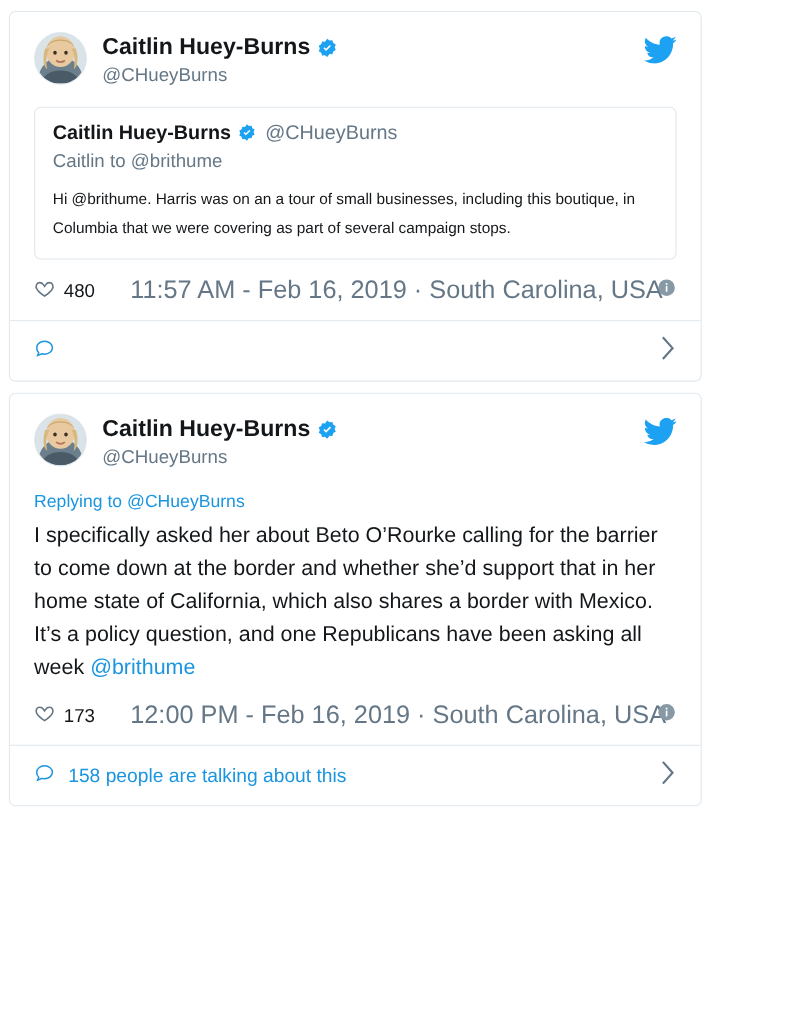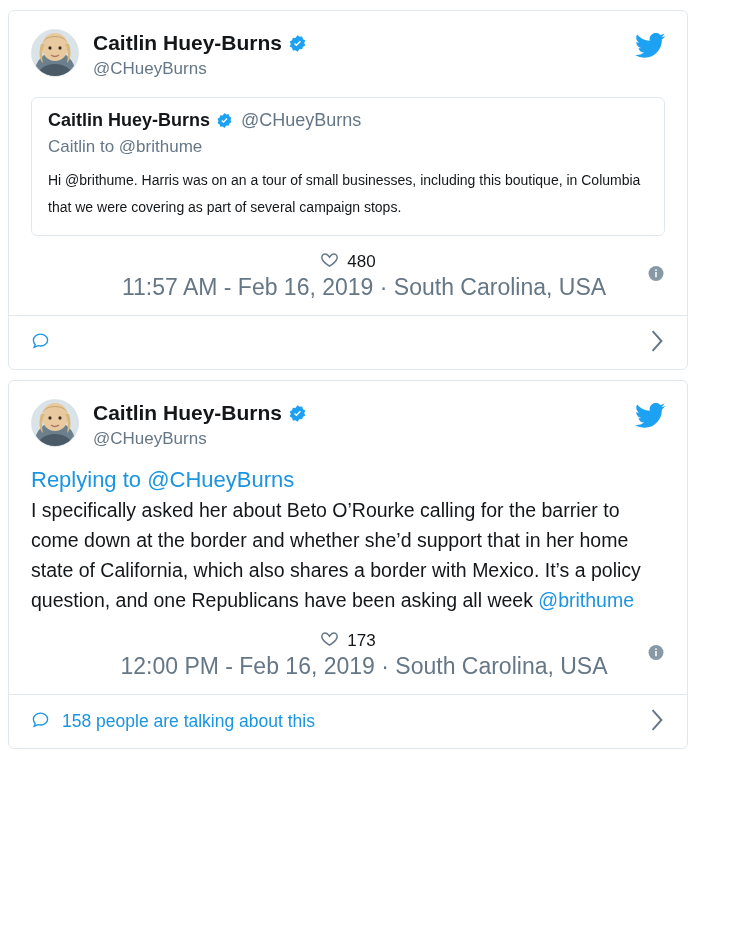--- a/index.html
+++ b/index.html
@@ -19,21 +19,21 @@
     background: #ffffff;
     padding: 0;
     box-sizing: border-box;
   }
   .tweet-card {
     border: 1px solid #e1e8ed;
     border-radius: 6px;
     background: #ffffff;
     margin: 10px 8px 10px 8px;
     box-sizing: border-box;
-    width: 680px;
+    width: 630px;
   }
   .tweet-body {
     padding: 18px 22px 0 22px;
   }
   .tweet-header {
     display: flex;
     align-items: flex-start;
     position: relative;
   }
   .avatar {
@@ -85,21 +85,21 @@
     line-height: 30px;
     color: #14171a;
     margin: 14px 0 0 0;
     word-wrap: break-word;
   }
   .mention, .link {
     color: #1b95e0;
     text-decoration: none;
   }
   .reply-to {
-    font-size: 22px;
+    font-size: 16px;
     color: #1b95e0;
     line-height: 30px;
     margin-top: 14px;
   }
   .quote-box {
     border: 1px solid #e1e8ed;
     border-radius: 6px;
     margin: 16px 0 0 0;
     padding: 12px 16px 14px 16px;
     box-sizing: border-box;
@@ -125,26 +125,25 @@
     margin-top: 6px;
   }
   .quote-text {
     font-size: 14px;
     line-height: 27px;
     color: #14171a;
     margin-top: 10px;
   }
   .meta-row {
     display: flex;
-    align-items: center;
+    align-items: flex-end;
     padding: 14px 22px 14px 22px;
     font-size: 17px;
     color: #657786;
     position: relative;
-    flex-direction: column;
   }
   .like-group {
     display: flex;
     align-items: center;
     color: #657786;
   }
   .like-count {
     margin-left: 8px;
     font-size: 17px;
     color: #14171a;

